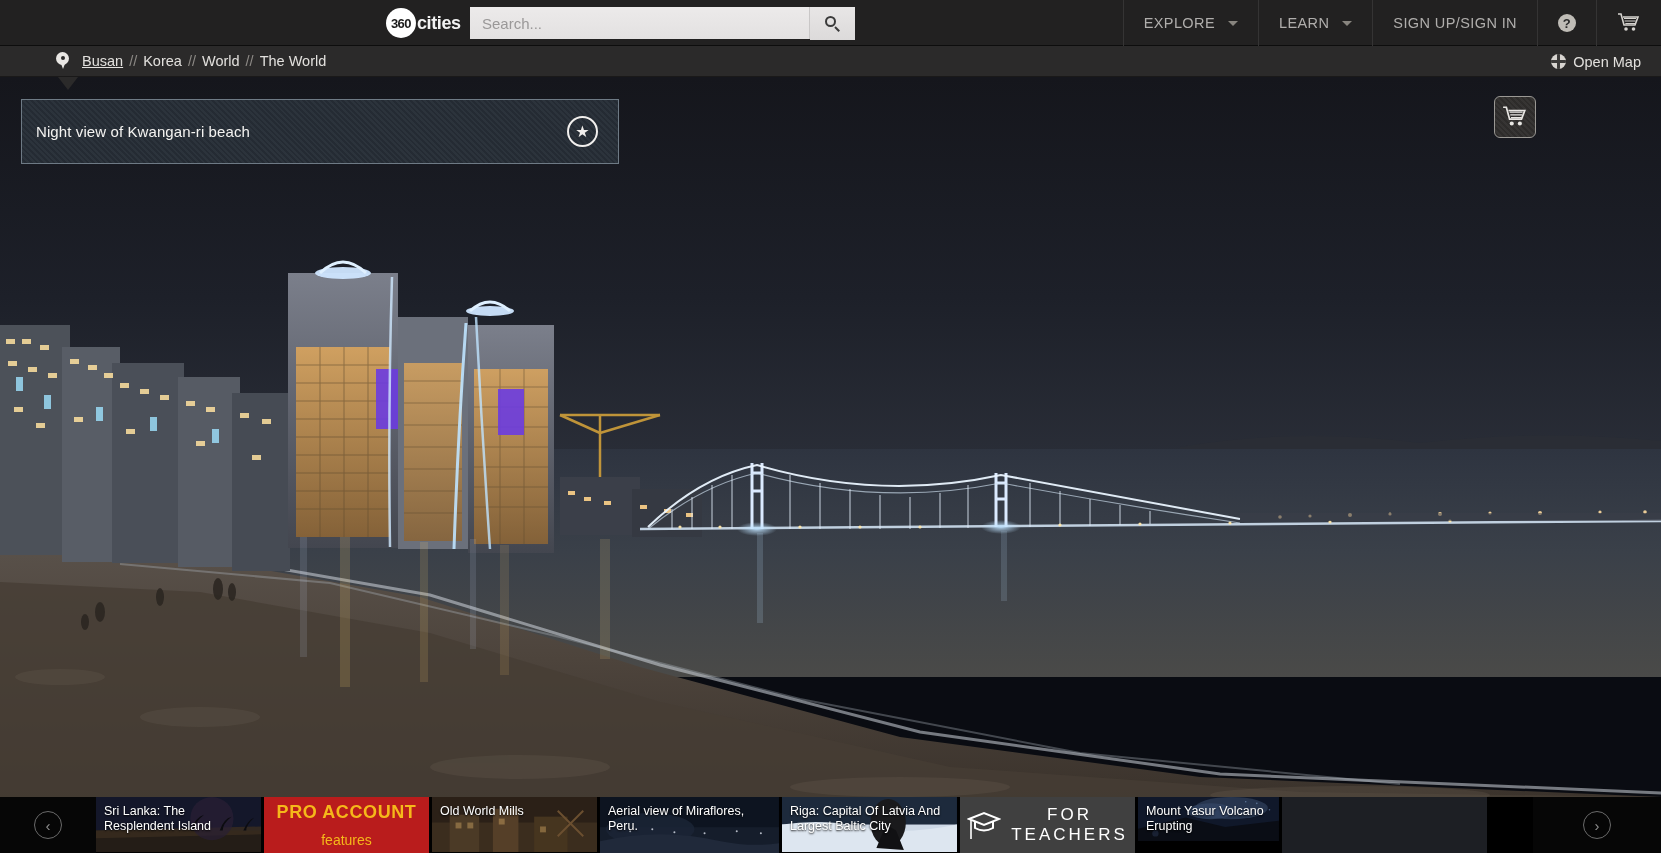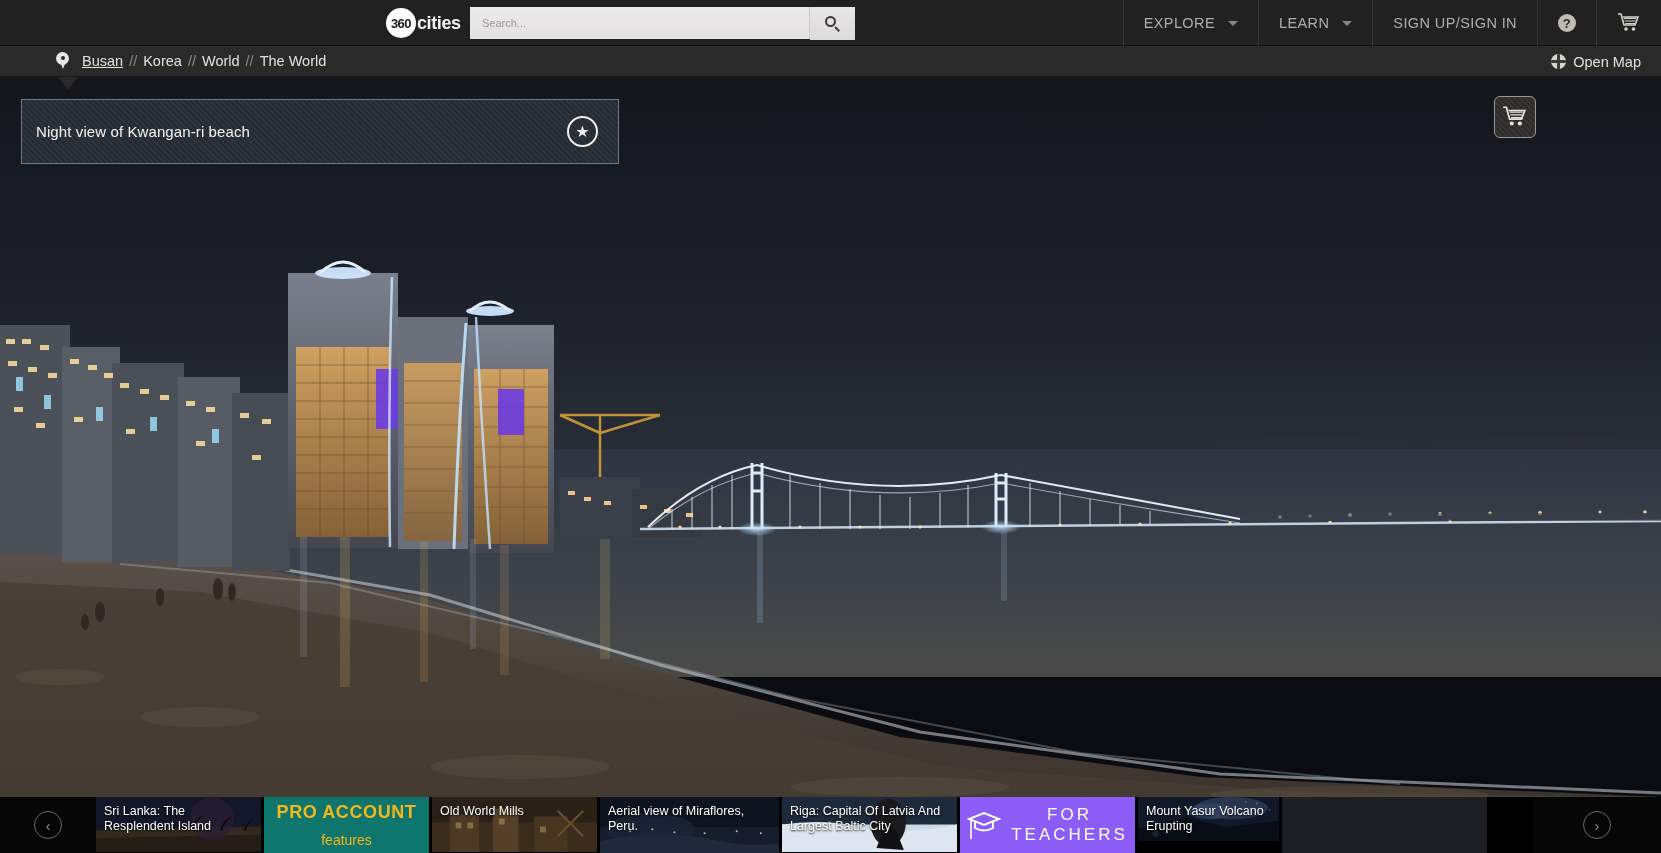--- a/index.html
+++ b/index.html
@@ -34,21 +34,21 @@
     color:#f2f2f2; font-size:18px; font-weight:bold;
     margin-left:1px; letter-spacing:-0.4px;
   }
   #searchwrap {
     position:absolute; left:470px; top:7px;
     width:385px; height:33px; display:flex;
   }
   #search-input {
     flex:1; height:26px; border:none; outline:none;
     background: linear-gradient(#eceaea,#e3e1e1);
-    font-size:11px; color:#555;
+    font-size:15px; color:#555;
     padding:16px 12px;
     font-family:"Liberation Sans", sans-serif;
     border-right:1px solid #c9c7c7;
   }
   #search-input::placeholder { color:#9a9898; }
   #search-btn {
     width:45px; height:33px; border:none; cursor:pointer;
     background: linear-gradient(#e8e6e6,#dcdada);
     display:flex; align-items:center; justify-content:center;
   }
@@ -167,27 +167,27 @@
   }
   .thumb .cap {
     position:absolute; left:8px; top:7px; right:6px;
     color:#fff; font-size:12.5px; line-height:14.5px;
     text-shadow:0 1px 2px rgba(0,0,0,0.95);
     pointer-events:none; z-index:3;
   }
   .thumb .bg { position:absolute; inset:0; z-index:1; }
   .filler { background:#1d1f24; }
   .pro-tile {
-    background:#0f766e; display:flex; flex-direction:column;
+    background:#b91c1c; display:flex; flex-direction:column;
     align-items:center; justify-content:center;
   }
   .pro-main { color:#f5b81a; font-weight:bold; font-size:18px; letter-spacing:0.6px; }
   .pro-sub { color:#f5b81a; font-size:14px; margin-top:9px; }
   .teach-tile {
-    background:#8b5cf6; display:flex; align-items:center; justify-content:center; gap:10px;
+    background:#404040; display:flex; align-items:center; justify-content:center; gap:10px;
   }
   .teach-txt { color:#fff; font-size:17px; letter-spacing:3px; line-height:20px; text-align:center; }
 </style>
 </head>
 <body>
 
 <div id="app">
 
   <div id="topnav">
 

